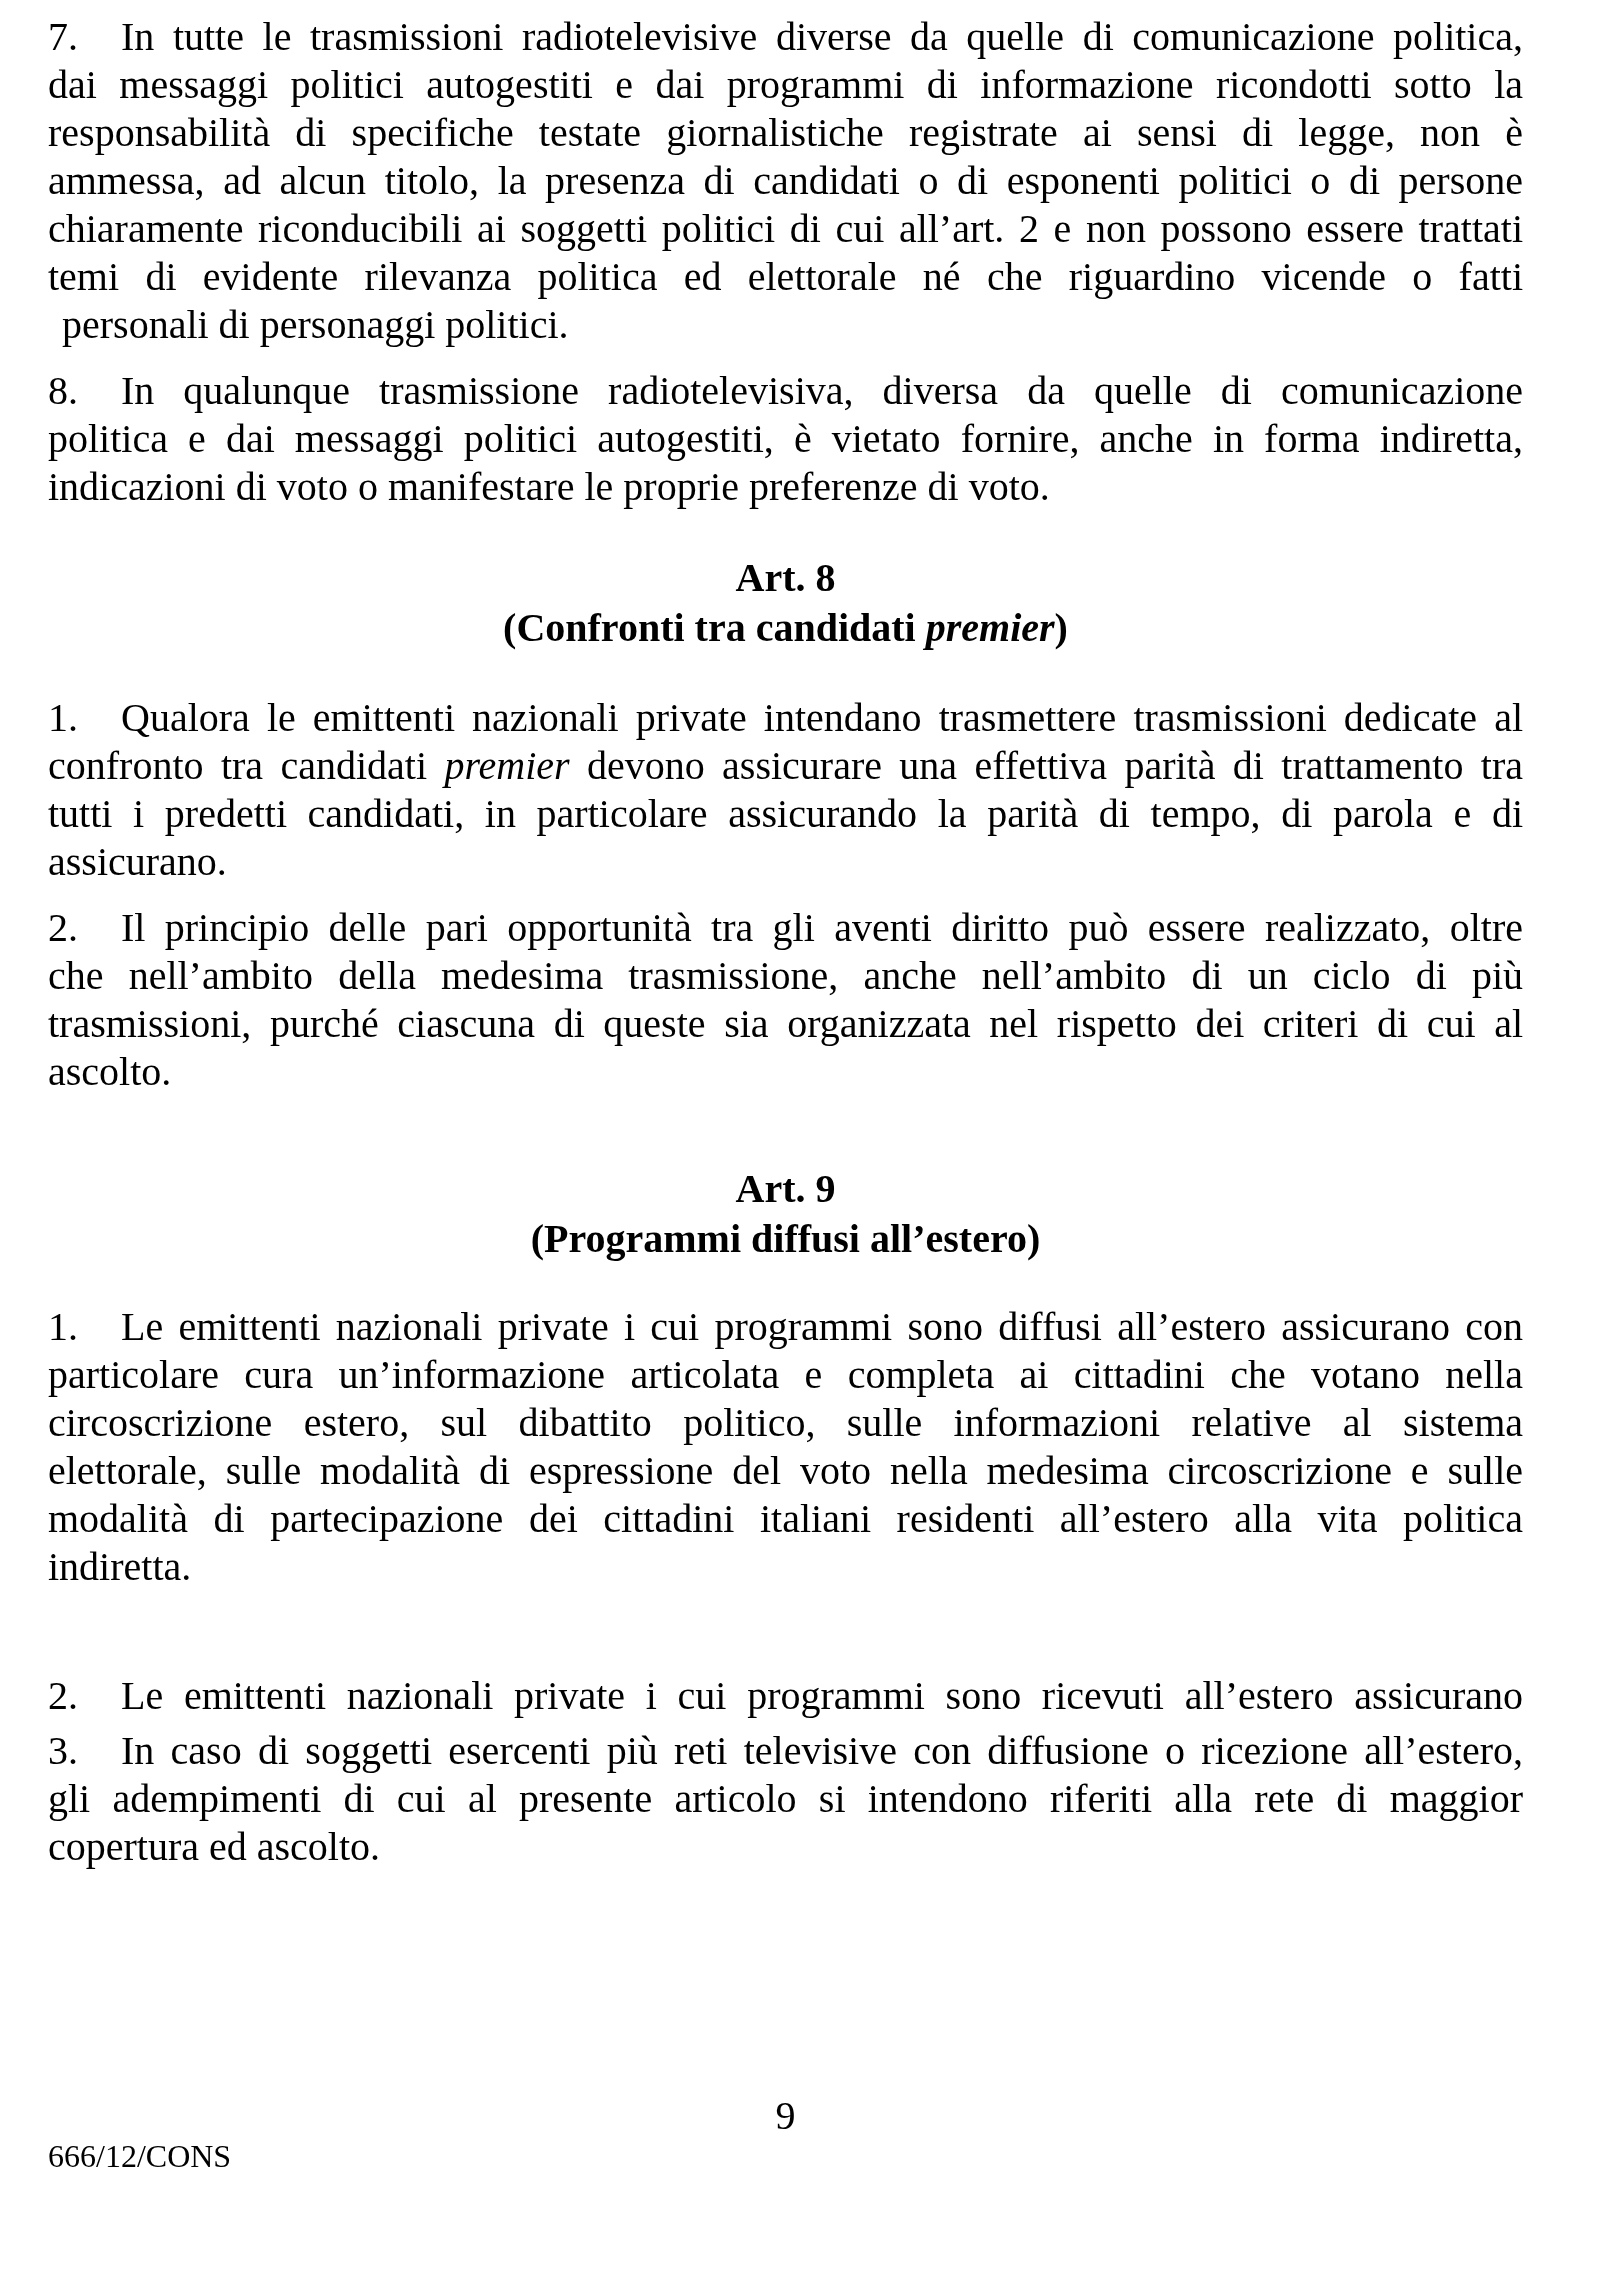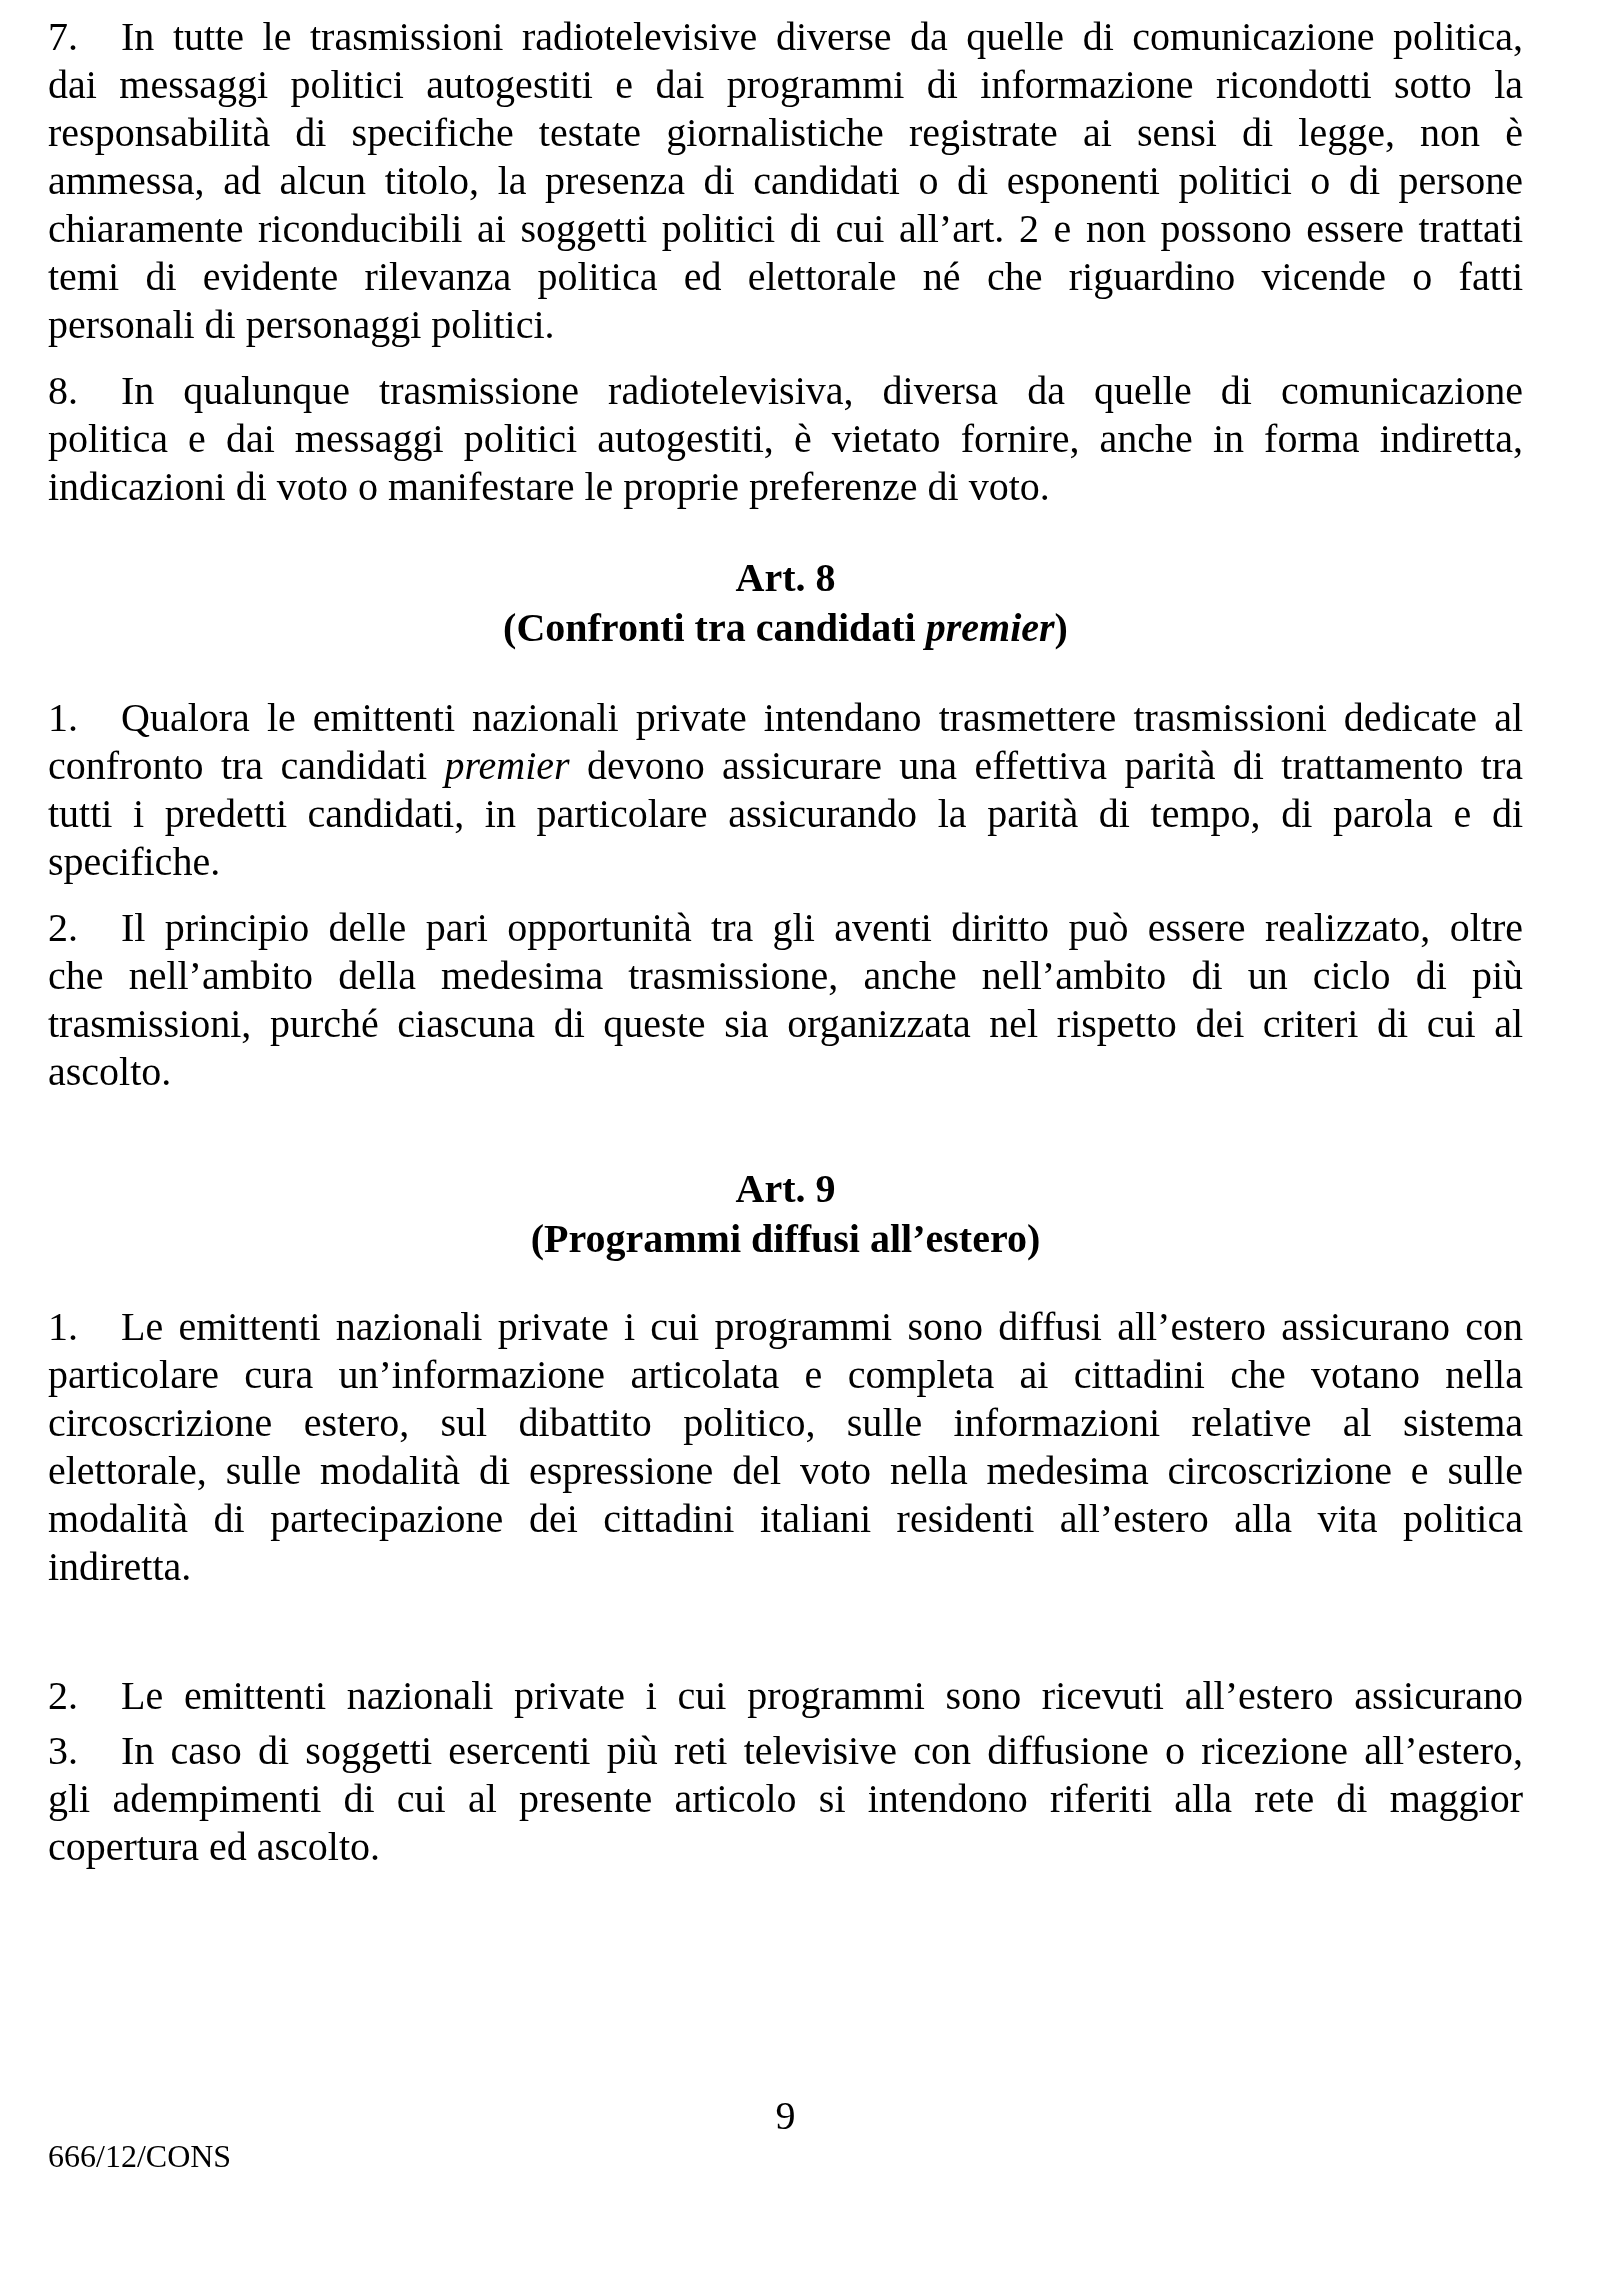--- a/index.html
+++ b/index.html
@@ -22,37 +22,37 @@
 
 <div class="page">
 
   <div class="block" style="top:12.5px">
       <span class="line" style="white-space: normal;"><span class="num">7.</span>In tutte le trasmissioni radiotelevisive diverse da quelle di comunicazione politica,</span>
       <span class="line" style="white-space: normal;">dai messaggi politici autogestiti e dai programmi di informazione ricondotti sotto la</span>
       <span class="line" style="white-space: normal;">responsabilità di specifiche testate giornalistiche registrate ai sensi di legge, non è</span>
       <span class="line" style="white-space: normal;">ammessa, ad alcun titolo, la presenza di candidati o di esponenti politici o di persone</span>
       <span class="line" style="white-space: normal;">chiaramente riconducibili ai soggetti politici di cui all’art. 2 e non possono essere trattati</span>
       <span class="line" style="white-space: normal;">temi di evidente rilevanza politica ed elettorale né che riguardino vicende o fatti</span>
-      <span class="line last" style="white-space: normal;">personali di personaggi politici.</span>
+      <span class="line last" style="white-space: normal; margin-left: 14px;">personali di personaggi politici.</span>
     </div>
 
   <div class="block" style="top:367px">
       <span class="line" style="white-space: normal;"><span class="num">8.</span>In qualunque trasmissione radiotelevisiva, diversa da quelle di comunicazione</span>
       <span class="line" style="white-space: normal;">politica e dai messaggi politici autogestiti, è vietato fornire, anche in forma indiretta,</span>
       <span class="line last" style="white-space: normal;">indicazioni di voto o manifestare le proprie preferenze di voto.</span>
     </div>
 
   <div class="heading" style="top:554px">Art. 8</div>
   <div class="heading" style="top:604px"><span>(Confronti tra candidati </span><i>premier</i><span>)</span></div>
 
   <div class="block" style="top:694px">
       <span class="line" style="white-space: normal;"><span class="num">1.</span>Qualora le emittenti nazionali private intendano trasmettere trasmissioni dedicate al</span>
       <span class="line" style="white-space: normal;">confronto tra candidati <i>premier</i> devono assicurare una effettiva parità di trattamento tra</span>
       <span class="line" style="white-space: normal;">tutti i predetti candidati, in particolare assicurando la parità di tempo, di parola e di</span>
-      <span class="line last" style="white-space: normal;">specifiche.</span>
+      <span class="line last" style="white-space: normal;">assicurano.</span>
     </div>
   <div class="block" style="top:904px">
       <span class="line" style="white-space: normal;"><span class="num">2.</span>Il principio delle pari opportunità tra gli aventi diritto può essere realizzato, oltre</span>
       <span class="line" style="white-space: normal;">che nell’ambito della medesima trasmissione, anche nell’ambito di un ciclo di più</span>
       <span class="line" style="white-space: normal;">trasmissioni, purché ciascuna di queste sia organizzata nel rispetto dei criteri di cui al</span>
       <span class="line last" style="white-space: normal;">ascolto.</span>
     </div>
 
   <div class="heading" style="top:1165px">Art. 9</div>
   <div class="heading" style="top:1215px"><span>(Programmi diffusi all’estero)</span></div>

